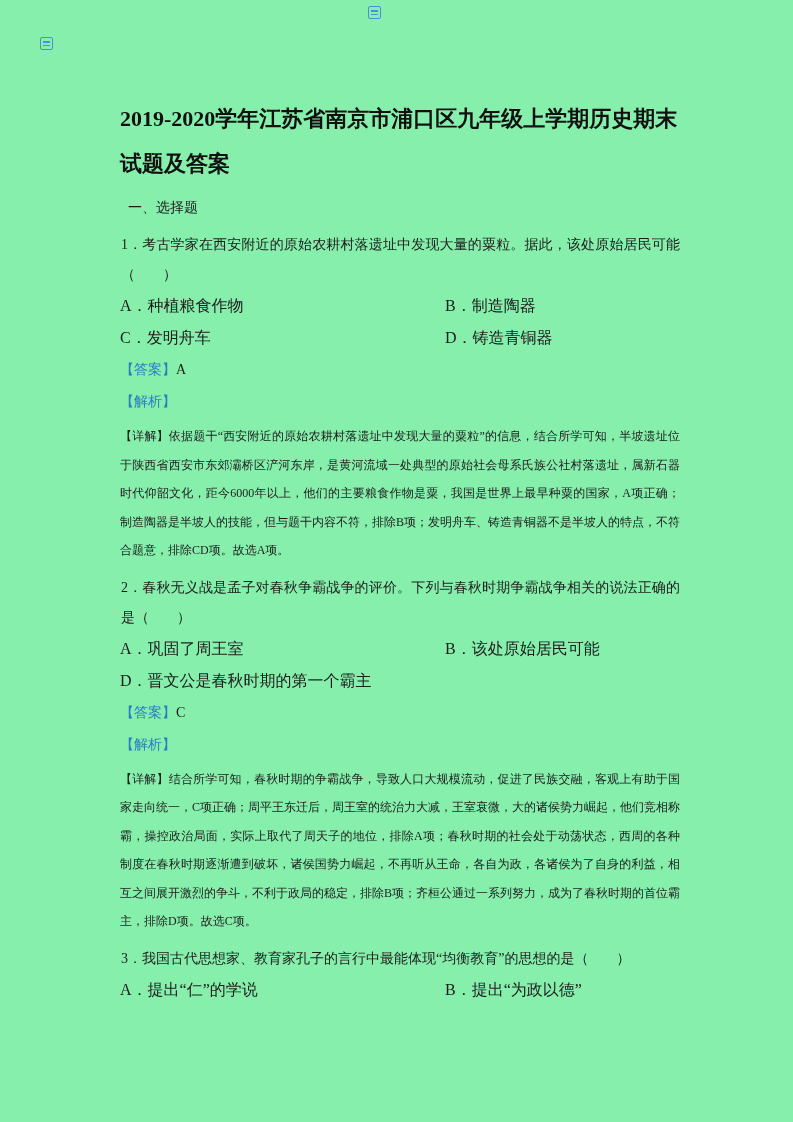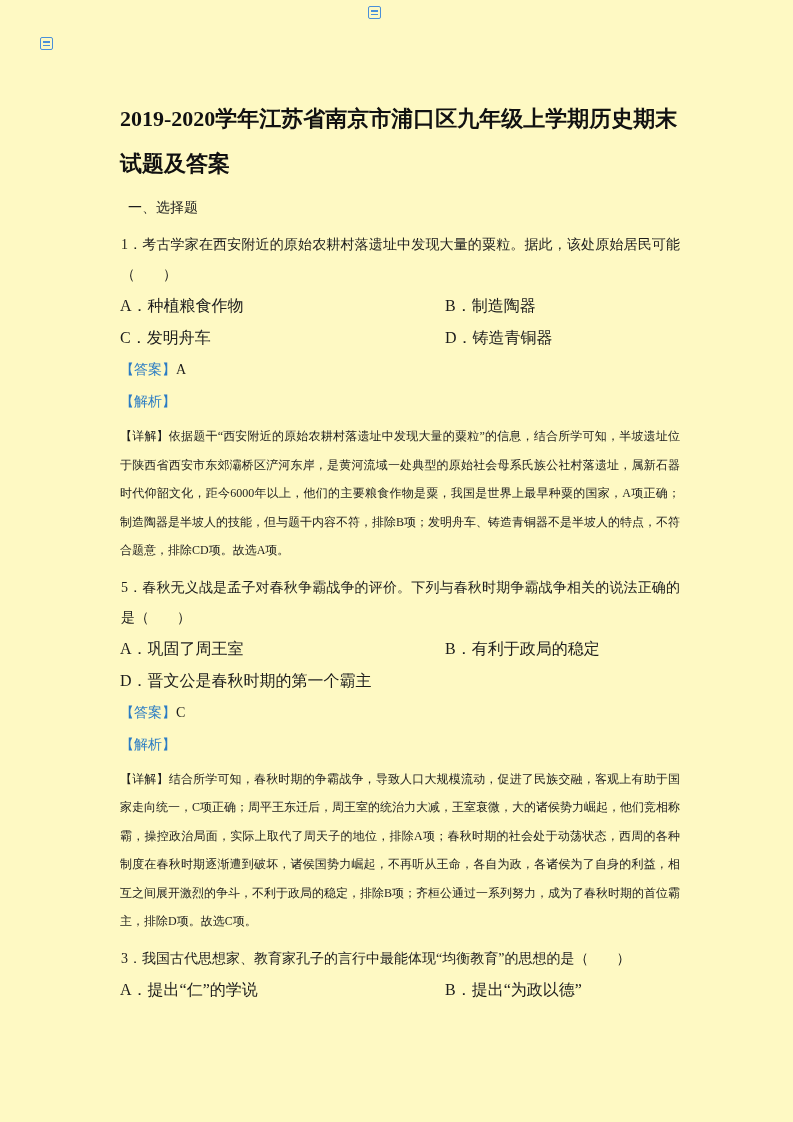--- a/index.html
+++ b/index.html
@@ -4,21 +4,21 @@
 <style>
   html, body {
     margin: 0;
     padding: 0;
     background: #ffffff;
   }
   .page {
     position: relative;
     width: 793px;
     height: 1122px;
-    background: #fef9c3;
+    background: #86efac;
     overflow: hidden;
     font-family: "Liberation Serif", "DejaVu Serif", serif;
     color: #1c1c1c;
   }
   .content {
     position: absolute;
     left: 120px;
     top: 96px;
     width: 560px;
   }
@@ -108,24 +108,24 @@
         <span class="option">B．制造陶器</span>
         <span class="option">C．发明舟车</span>
         <span class="option">D．铸造青铜器</span>
       </div>
       <p class="line"><span class="blue">【答案】</span><span>A</span></p>
       <p class="line"><span class="blue">【解析】</span></p>
       <p class="detail">【详解】依据题干“西安附近的原始农耕村落遗址中发现大量的粟粒”的信息，结合所学可知，半坡遗址位于陕西省西安市东郊灞桥区浐河东岸，是黄河流域一处典型的原始社会母系氏族公社村落遗址，属新石器时代仰韶文化，距今6000年以上，他们的主要粮食作物是粟，我国是世界上最早种粟的国家，A项正确；制造陶器是半坡人的技能，但与题干内容不符，排除B项；发明舟车、铸造青铜器不是半坡人的特点，不符合题意，排除CD项。故选A项。</p>
     </div>
 
     <div class="q2">
-      <p class="stem">5．春秋无义战是孟子对春秋争霸战争的评价。下列与春秋时期争霸战争相关的说法正确的是（　　）</p>
+      <p class="stem">2．春秋无义战是孟子对春秋争霸战争的评价。下列与春秋时期争霸战争相关的说法正确的是（　　）</p>
       <div class="options">
         <span class="option">A．巩固了周王室</span>
-        <span class="option">B．有利于政局的稳定</span>
+        <span class="option">B．该处原始居民可能</span>
         <span class="option">D．晋文公是春秋时期的第一个霸主</span>
       </div>
       <p class="line"><span class="blue">【答案】</span><span>C</span></p>
       <p class="line"><span class="blue">【解析】</span></p>
       <p class="detail">【详解】结合所学可知，春秋时期的争霸战争，导致人口大规模流动，促进了民族交融，客观上有助于国家走向统一，C项正确；周平王东迁后，周王室的统治力大减，王室衰微，大的诸侯势力崛起，他们竞相称霸，操控政治局面，实际上取代了周天子的地位，排除A项；春秋时期的社会处于动荡状态，西周的各种制度在春秋时期逐渐遭到破坏，诸侯国势力崛起，不再听从王命，各自为政，各诸侯为了自身的利益，相互之间展开激烈的争斗，不利于政局的稳定，排除B项；齐桓公通过一系列努力，成为了春秋时期的首位霸主，排除D项。故选C项。</p>
     </div>
 
     <div class="q3">
       <p class="stem">3．我国古代思想家、教育家孔子的言行中最能体现“均衡教育”的思想的是（　　）</p>
       <div class="options">

